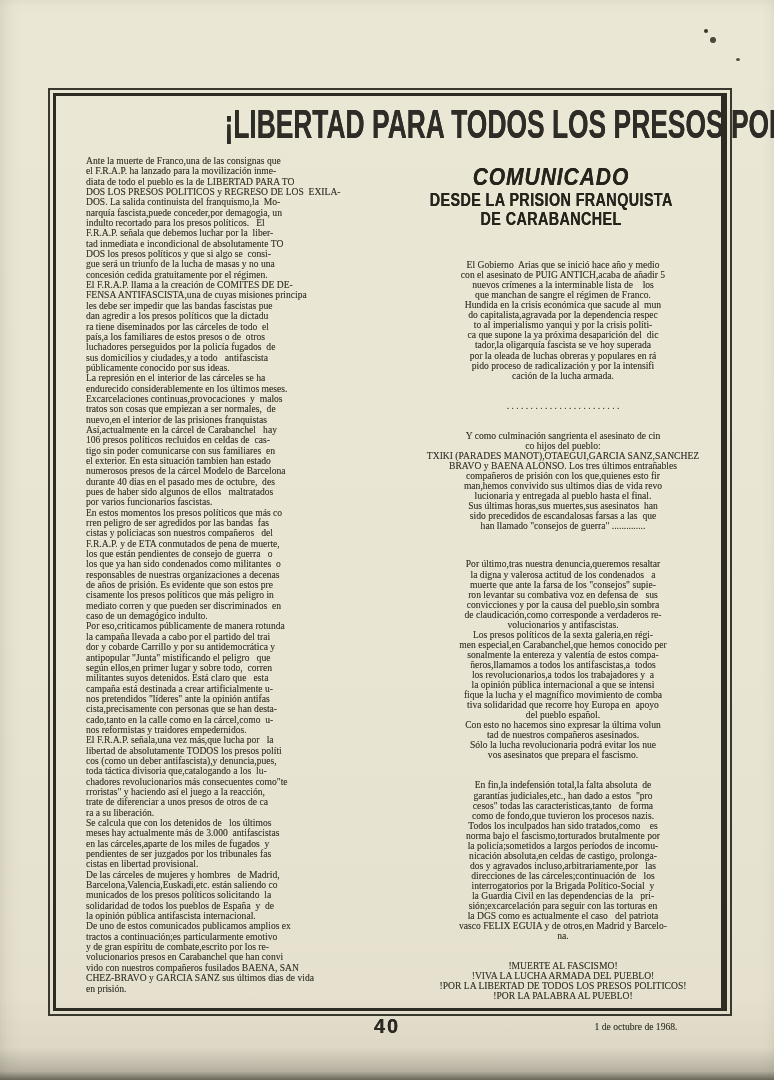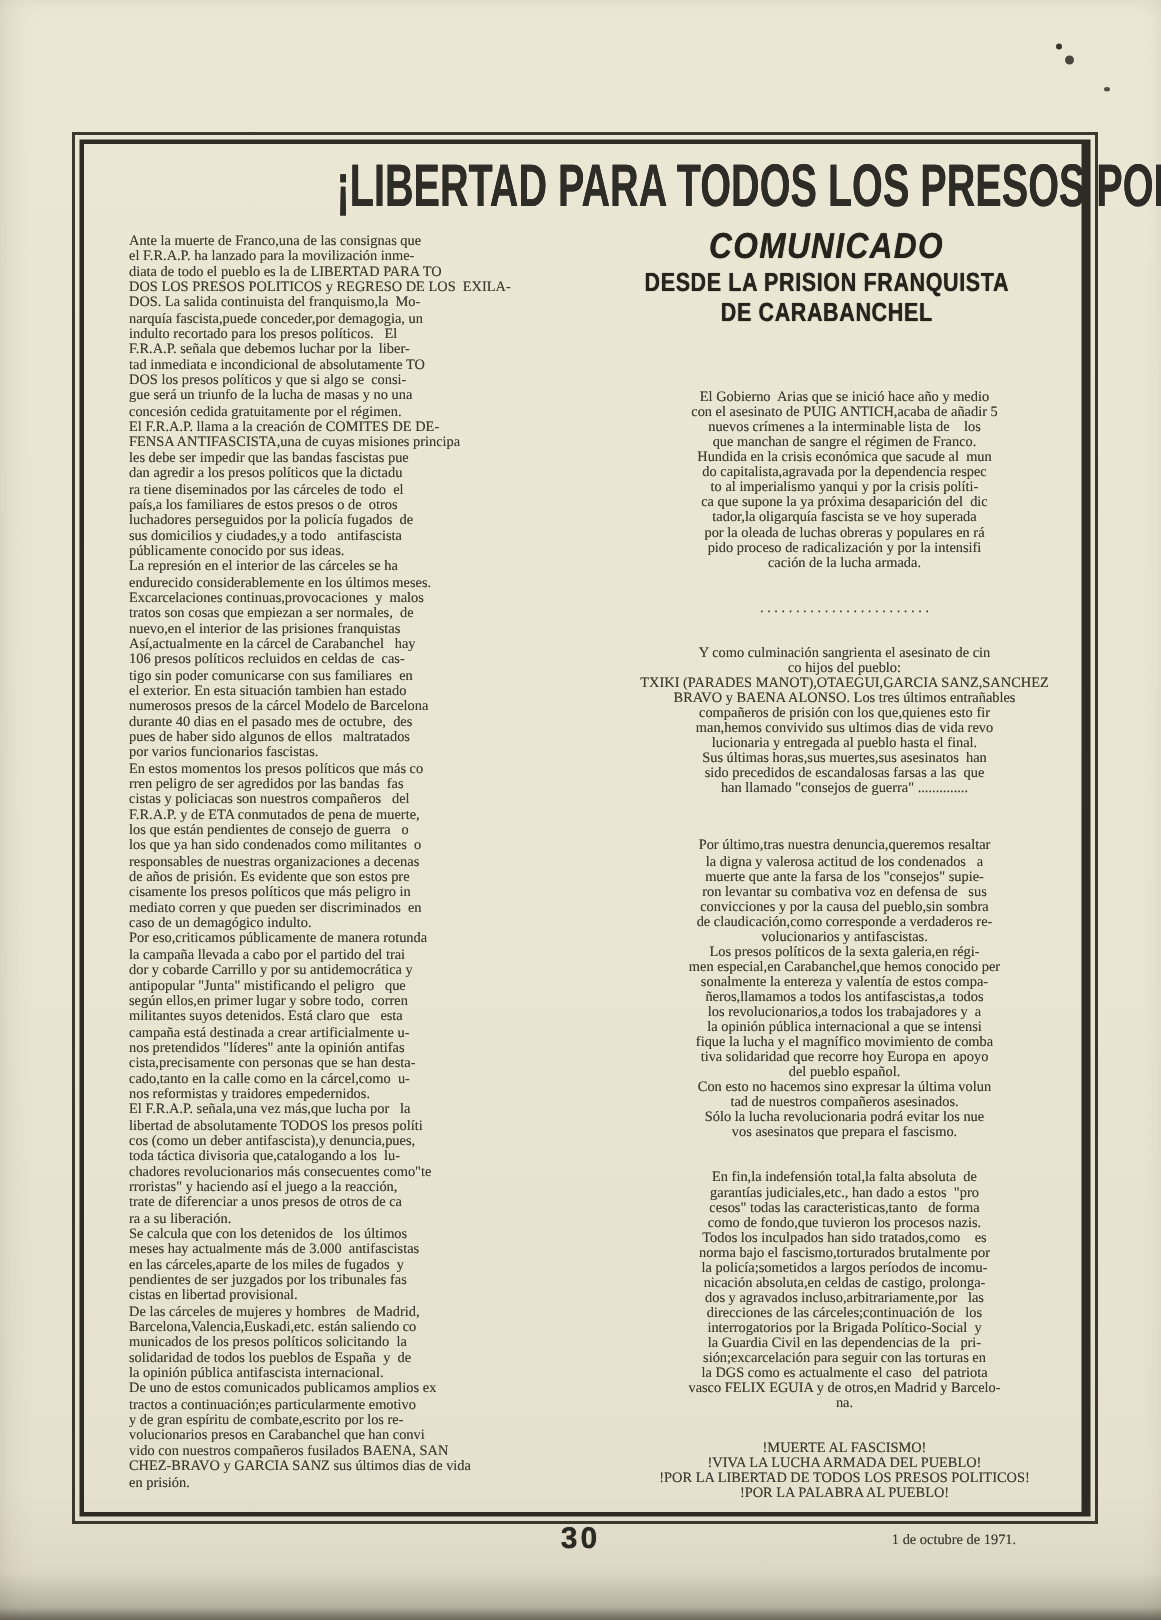--- a/index.html
+++ b/index.html
@@ -37,21 +37,21 @@
   }
   .col-left{
     position:absolute;left:86px;top:156px;width:312px;
     font-size:9.6px;line-height:10.35px;
   }
   .col-right{
     position:absolute;left:397px;top:240px;width:332px;
     font-size:9.6px;line-height:10.05px;
   }
   .heading{
-    position:absolute;left:398px;top:151px;width:306px;text-align:center;color:#242219;
+    position:absolute;left:398px;top:163px;width:306px;text-align:center;color:#242219;
   }
   .heading .h1{
     display:inline-block;font-size:24px;font-weight:bold;font-style:italic;
     letter-spacing:1px;transform:scaleX(.88);transform-origin:center;
     color:#26231c;text-shadow:0 0 .6px #26231c;
   }
   .heading .h2,.heading .h3{
     display:inline-block;font-size:17.5px;font-weight:bold;letter-spacing:.5px;
     transform:scaleX(.82);transform-origin:center;line-height:18.5px;
     color:#26231c;text-shadow:0 0 .7px #26231c;white-space:nowrap;
@@ -228,20 +228,20 @@
 interrogatorios por la Brigada Político-Social  y
 la Guardia Civil en las dependencias de la   pri-
 sión;excarcelación para seguir con las torturas en
 la DGS como es actualmente el caso   del patriota
 vasco FELIX EGUIA y de otros,en Madrid y Barcelo-
 na.</div>
     <div class="blk">!MUERTE AL FASCISMO!
 !VIVA LA LUCHA ARMADA DEL PUEBLO!
 !POR LA LIBERTAD DE TODOS LOS PRESOS POLITICOS!
 !POR LA PALABRA AL PUEBLO!</div>
-    <div class="blk date-line">1 de octubre de 1971.</div>
+    <div class="blk date-line">1 de octubre de 1968.</div>
     
     
   </div>
 
-  <div class="page-number">30</div>
+  <div class="page-number">40</div>
 
 </div>
 
 </body></html>

